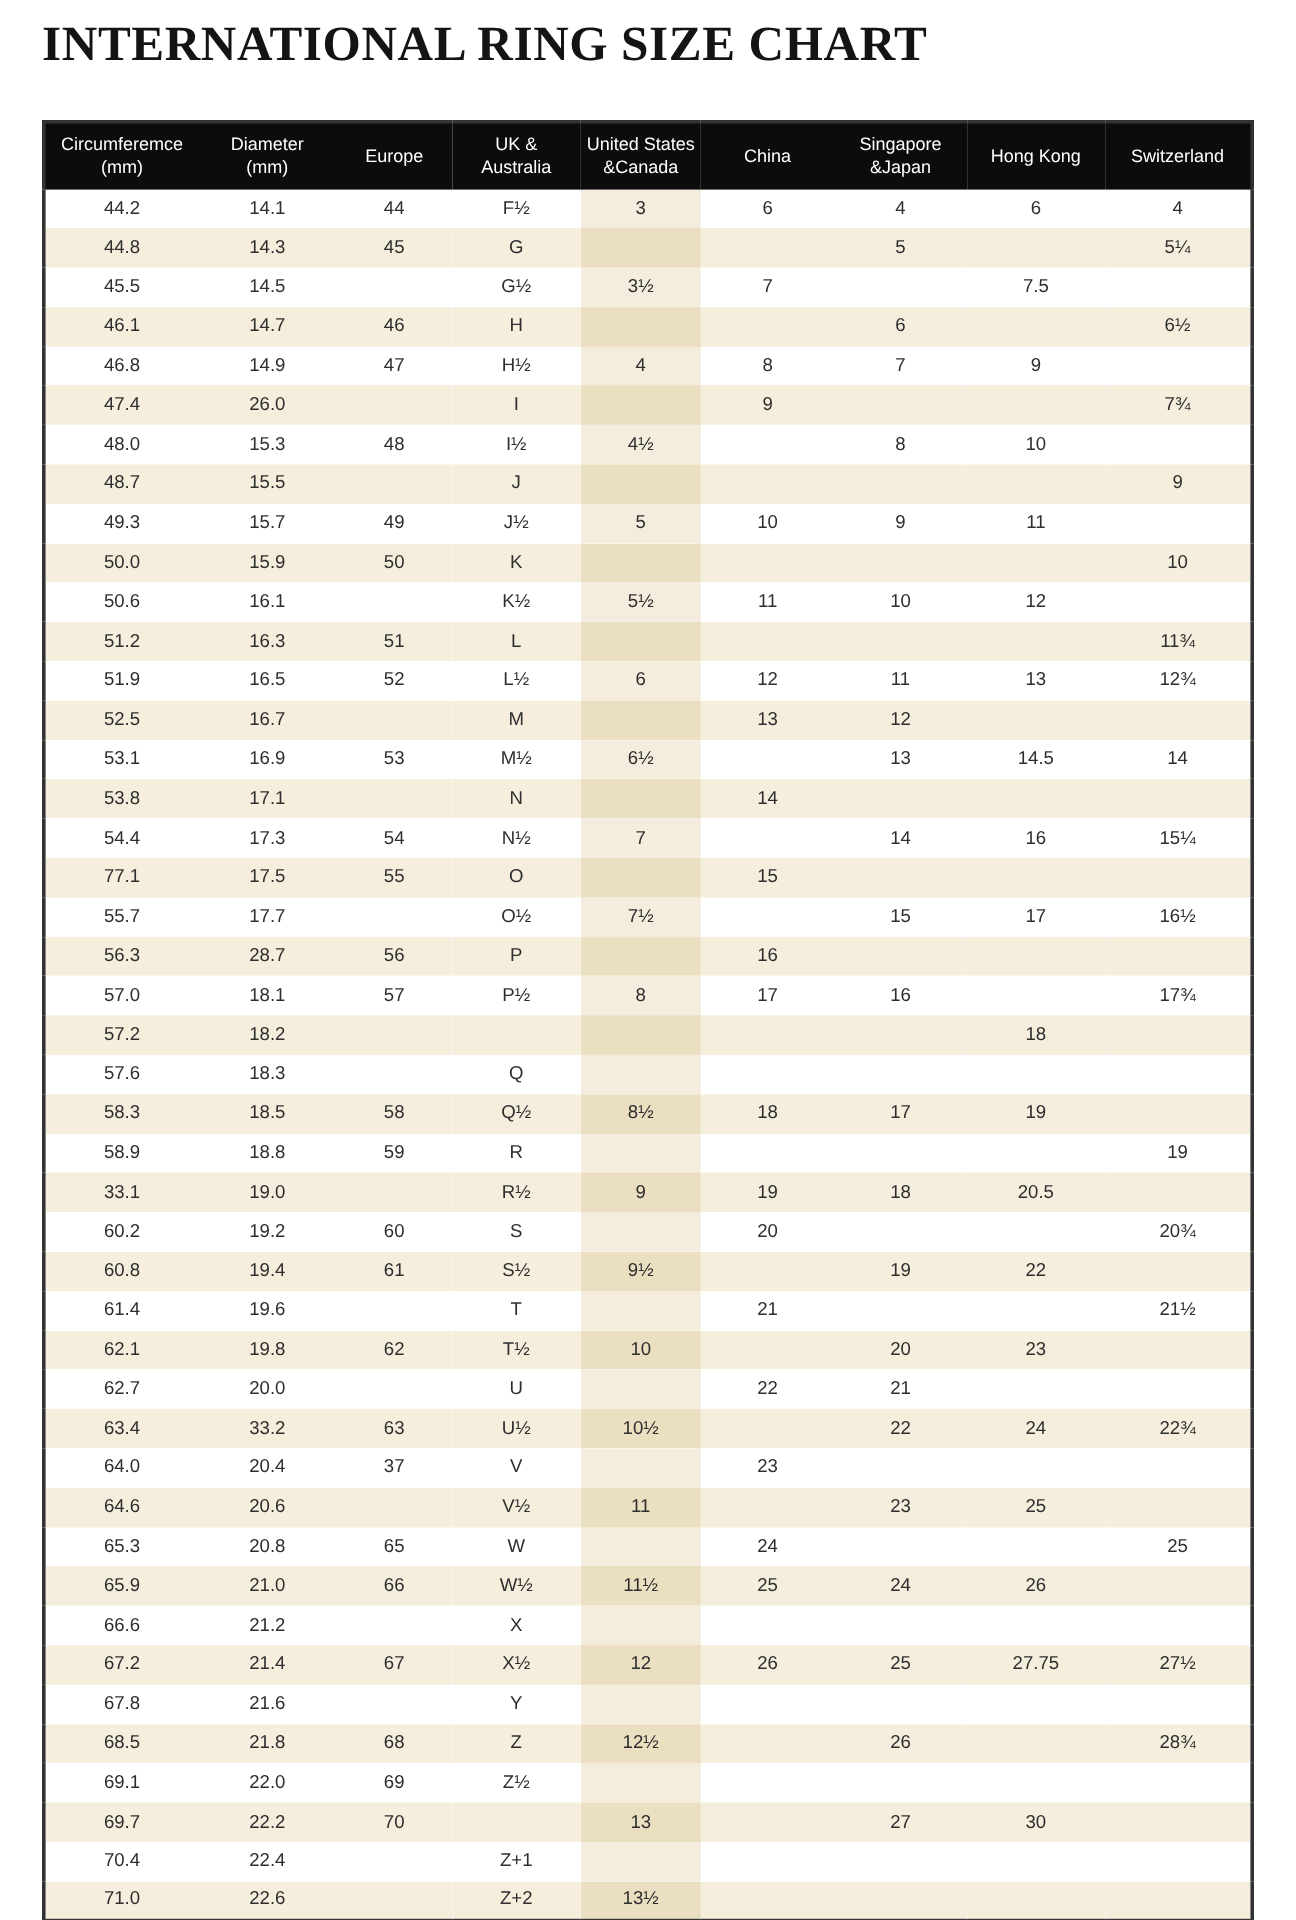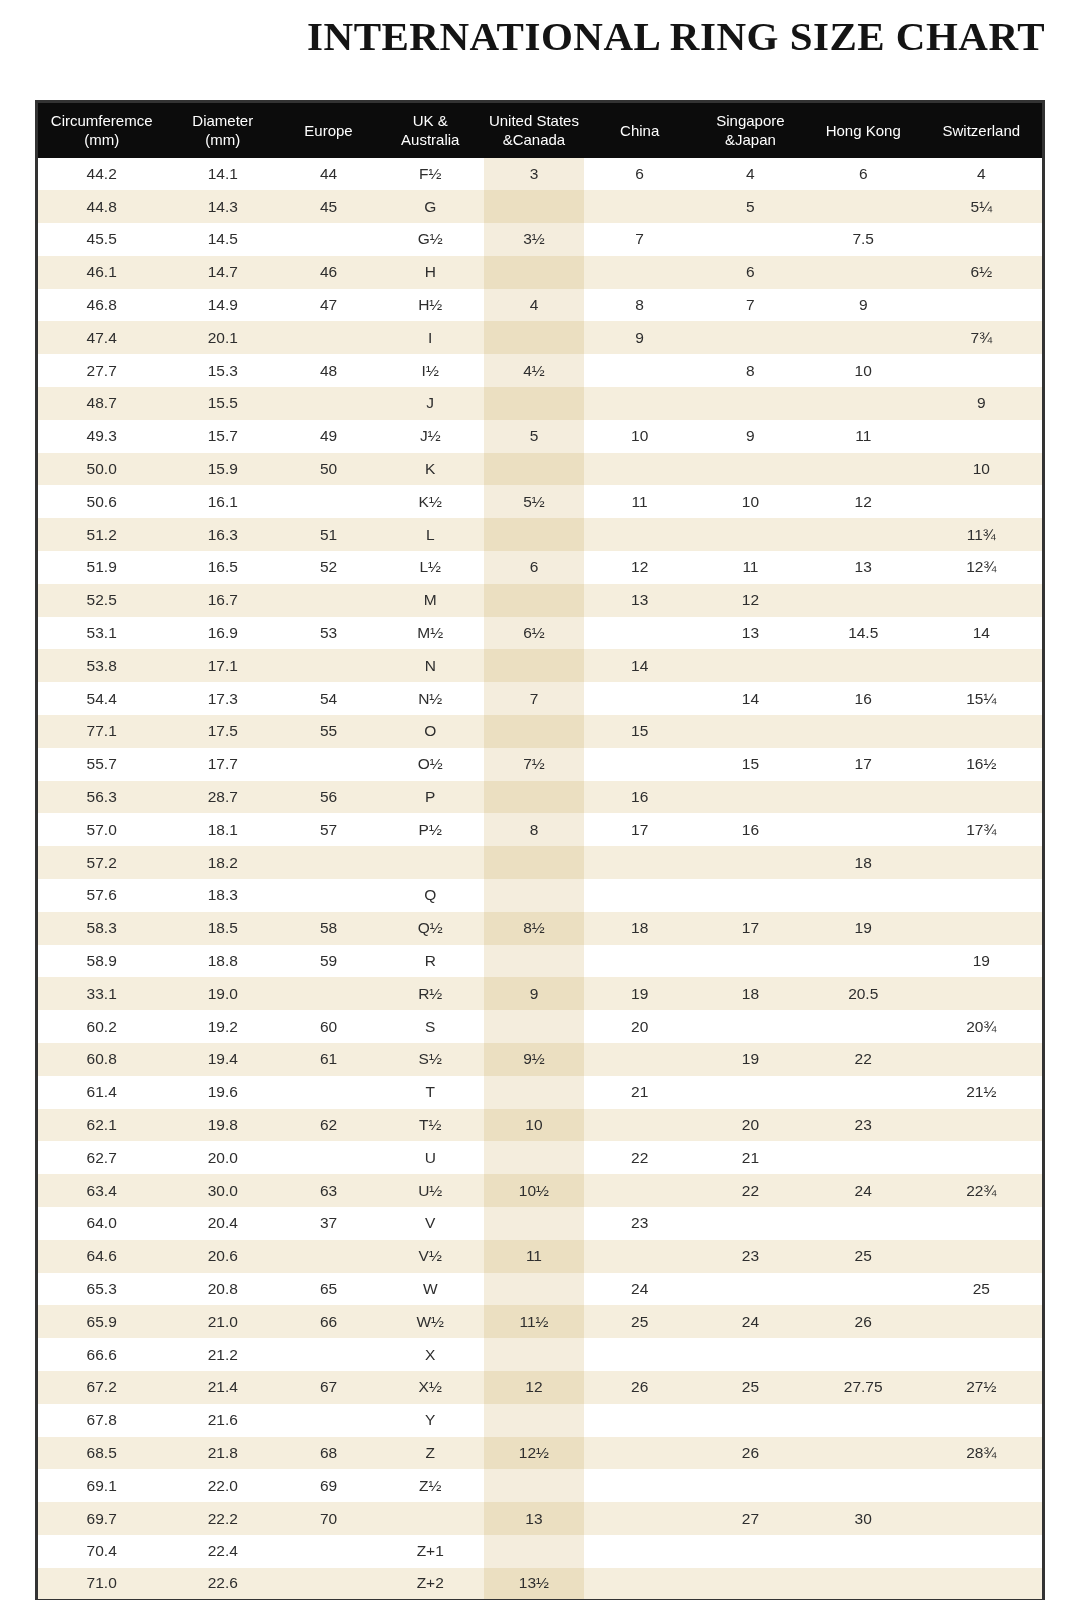--- a/index.html
+++ b/index.html
@@ -26,21 +26,20 @@
     background: #ffffff;
   }
   h1.title {
     font-family: "Liberation Serif", serif;
     font-weight: 700;
     font-size: 41px;
     letter-spacing: 0.5px;
     color: var(--title-col);
     margin: 4px 0 16px 0;
     white-space: nowrap;
-    text-align: right;
   }
   table.ring-table {
     width: 100%;
     border-collapse: collapse;
     border: 3px solid var(--border-col);
     table-layout: fixed;
     margin-top: 40px;
   }
   thead th {
     background: var(--header-bg);
@@ -162,31 +161,31 @@
           <td>47</td>
           <td>H½</td>
           <td class="us-band">4</td>
           <td>8</td>
           <td>7</td>
           <td>9</td>
           <td></td>
         </tr>
         <tr>
           <td>47.4</td>
-          <td>20.1</td>
+          <td>26.0</td>
           <td></td>
           <td>I</td>
           <td class="us-band"></td>
           <td>9</td>
           <td></td>
           <td></td>
           <td>7¾</td>
         </tr>
         <tr>
-          <td>27.7</td>
+          <td>48.0</td>
           <td>15.3</td>
           <td>48</td>
           <td>I½</td>
           <td class="us-band">4½</td>
           <td></td>
           <td>8</td>
           <td>10</td>
           <td></td>
         </tr>
         <tr>
@@ -448,21 +447,21 @@
           <td></td>
           <td>U</td>
           <td class="us-band"></td>
           <td>22</td>
           <td>21</td>
           <td></td>
           <td></td>
         </tr>
         <tr>
           <td>63.4</td>
-          <td>30.0</td>
+          <td>33.2</td>
           <td>63</td>
           <td>U½</td>
           <td class="us-band">10½</td>
           <td></td>
           <td>22</td>
           <td>24</td>
           <td>22¾</td>
         </tr>
         <tr>
           <td>64.0</td>

